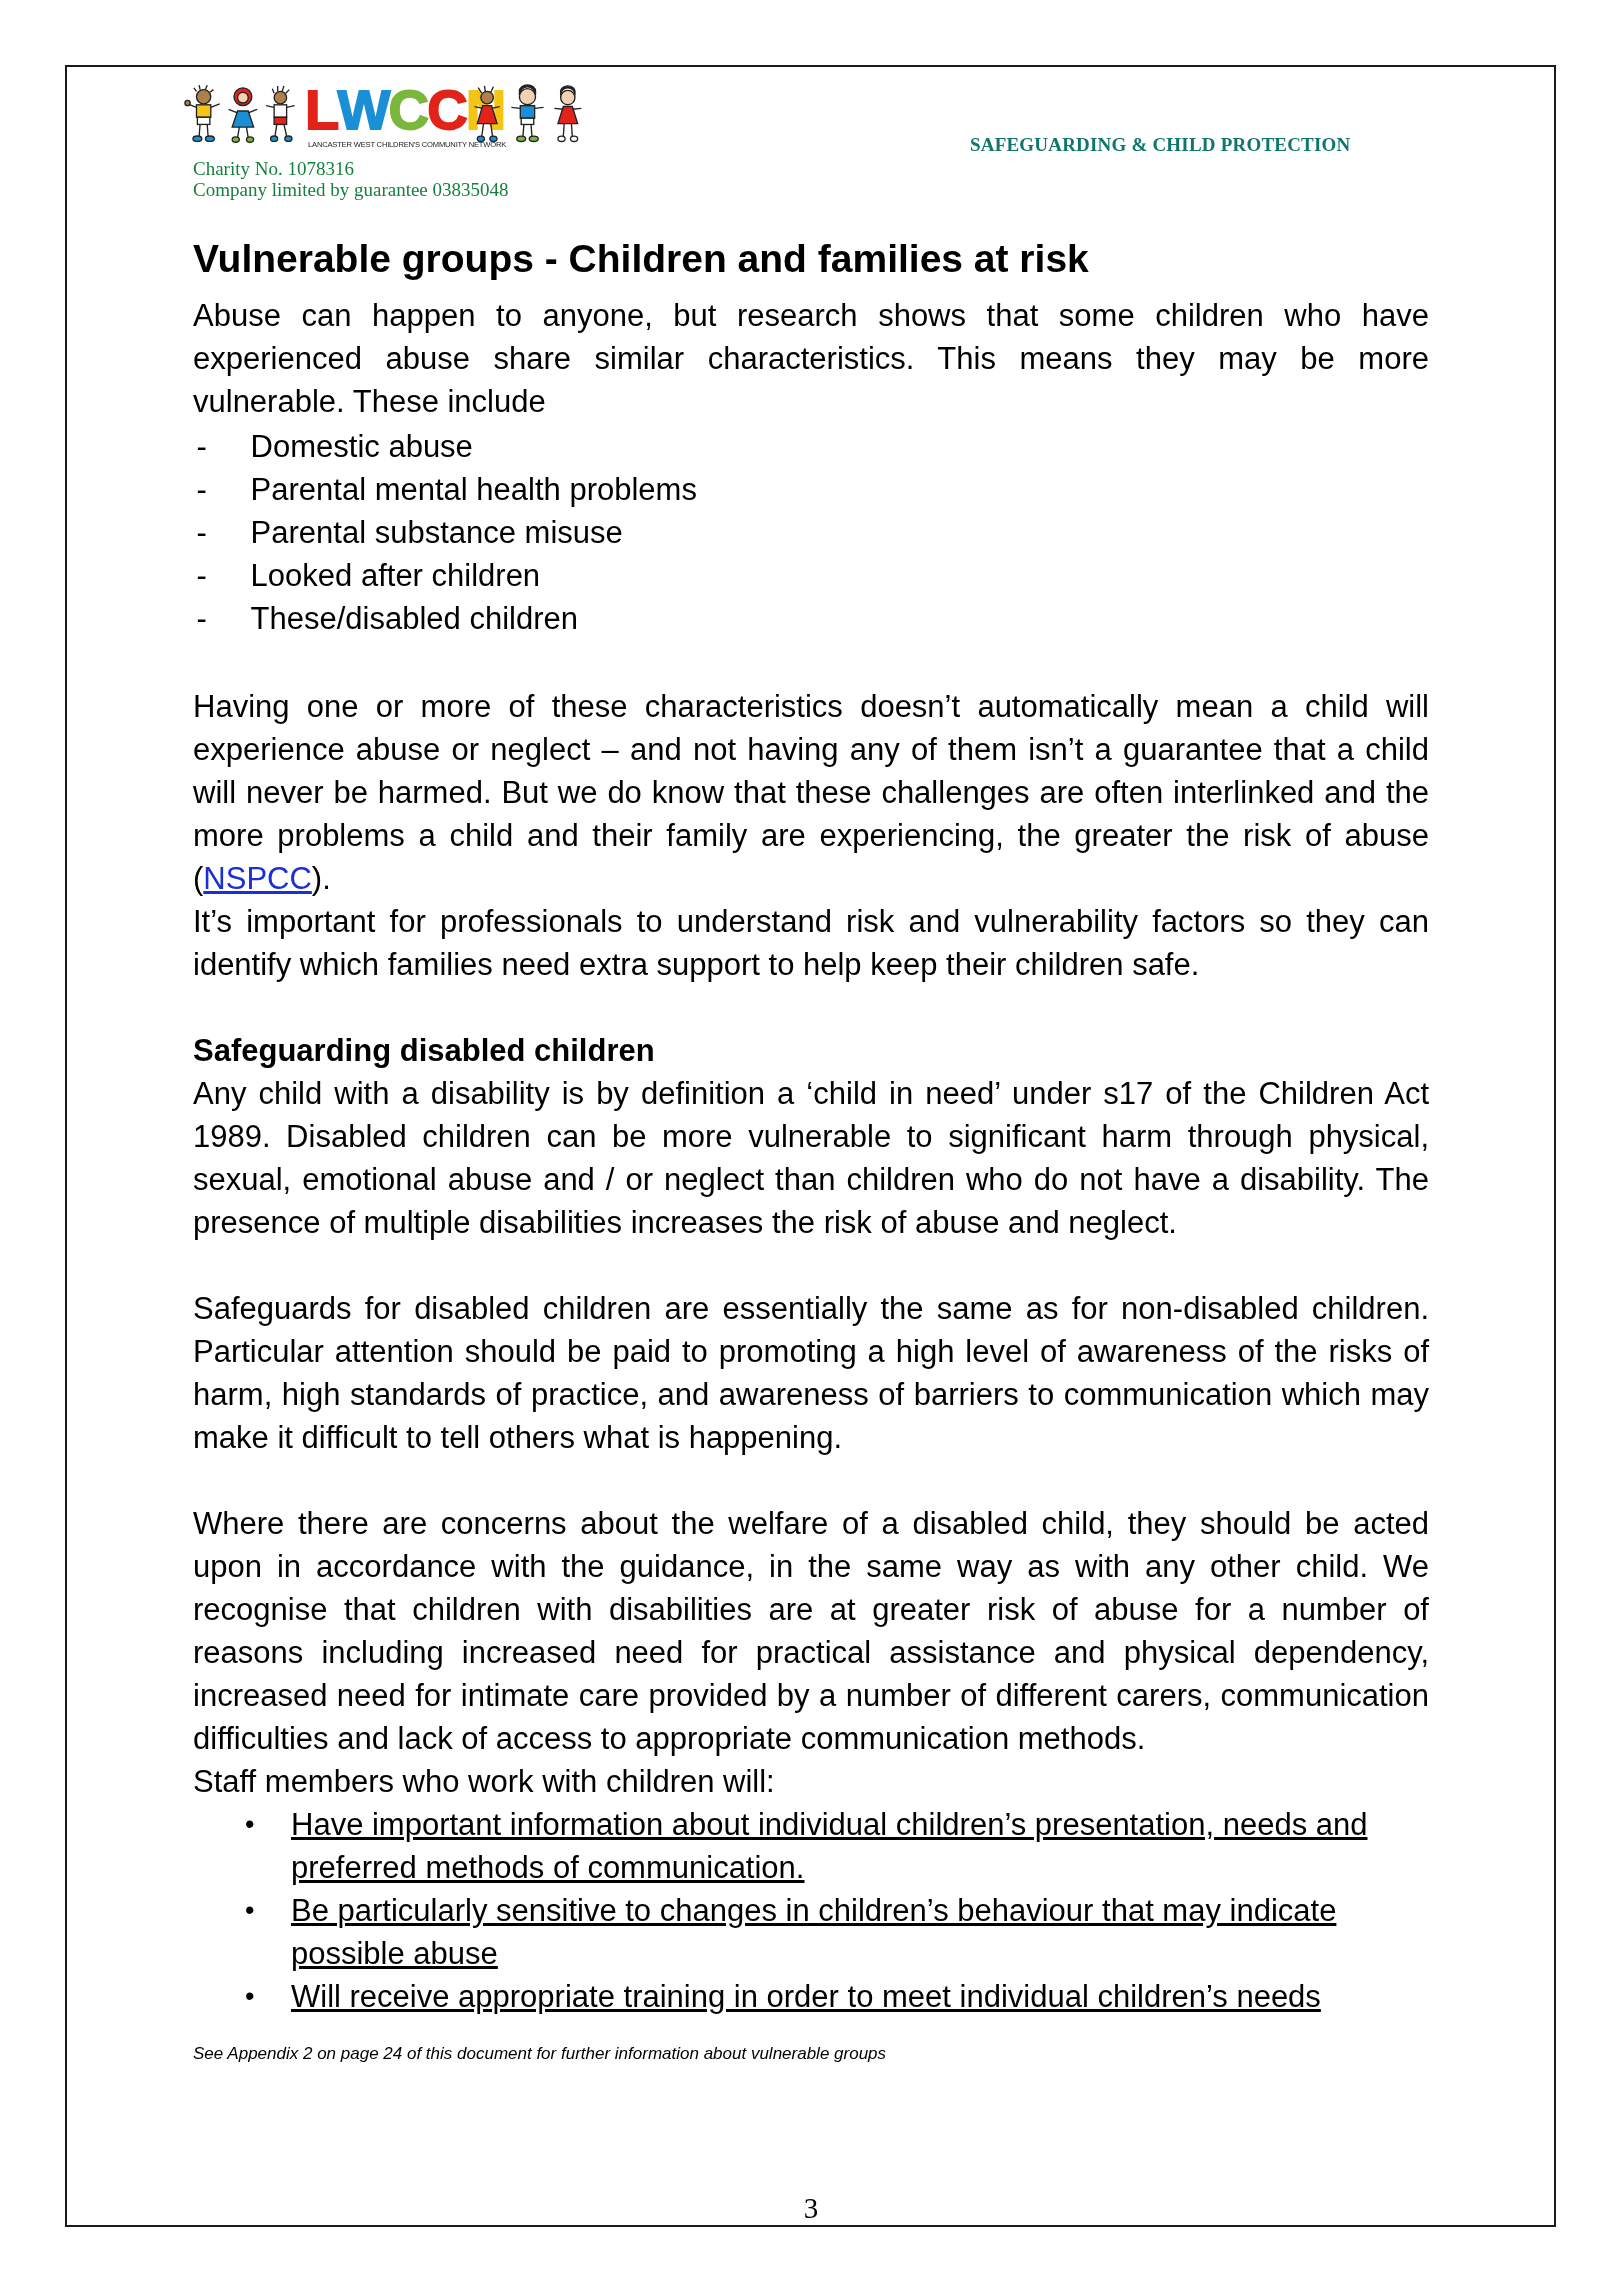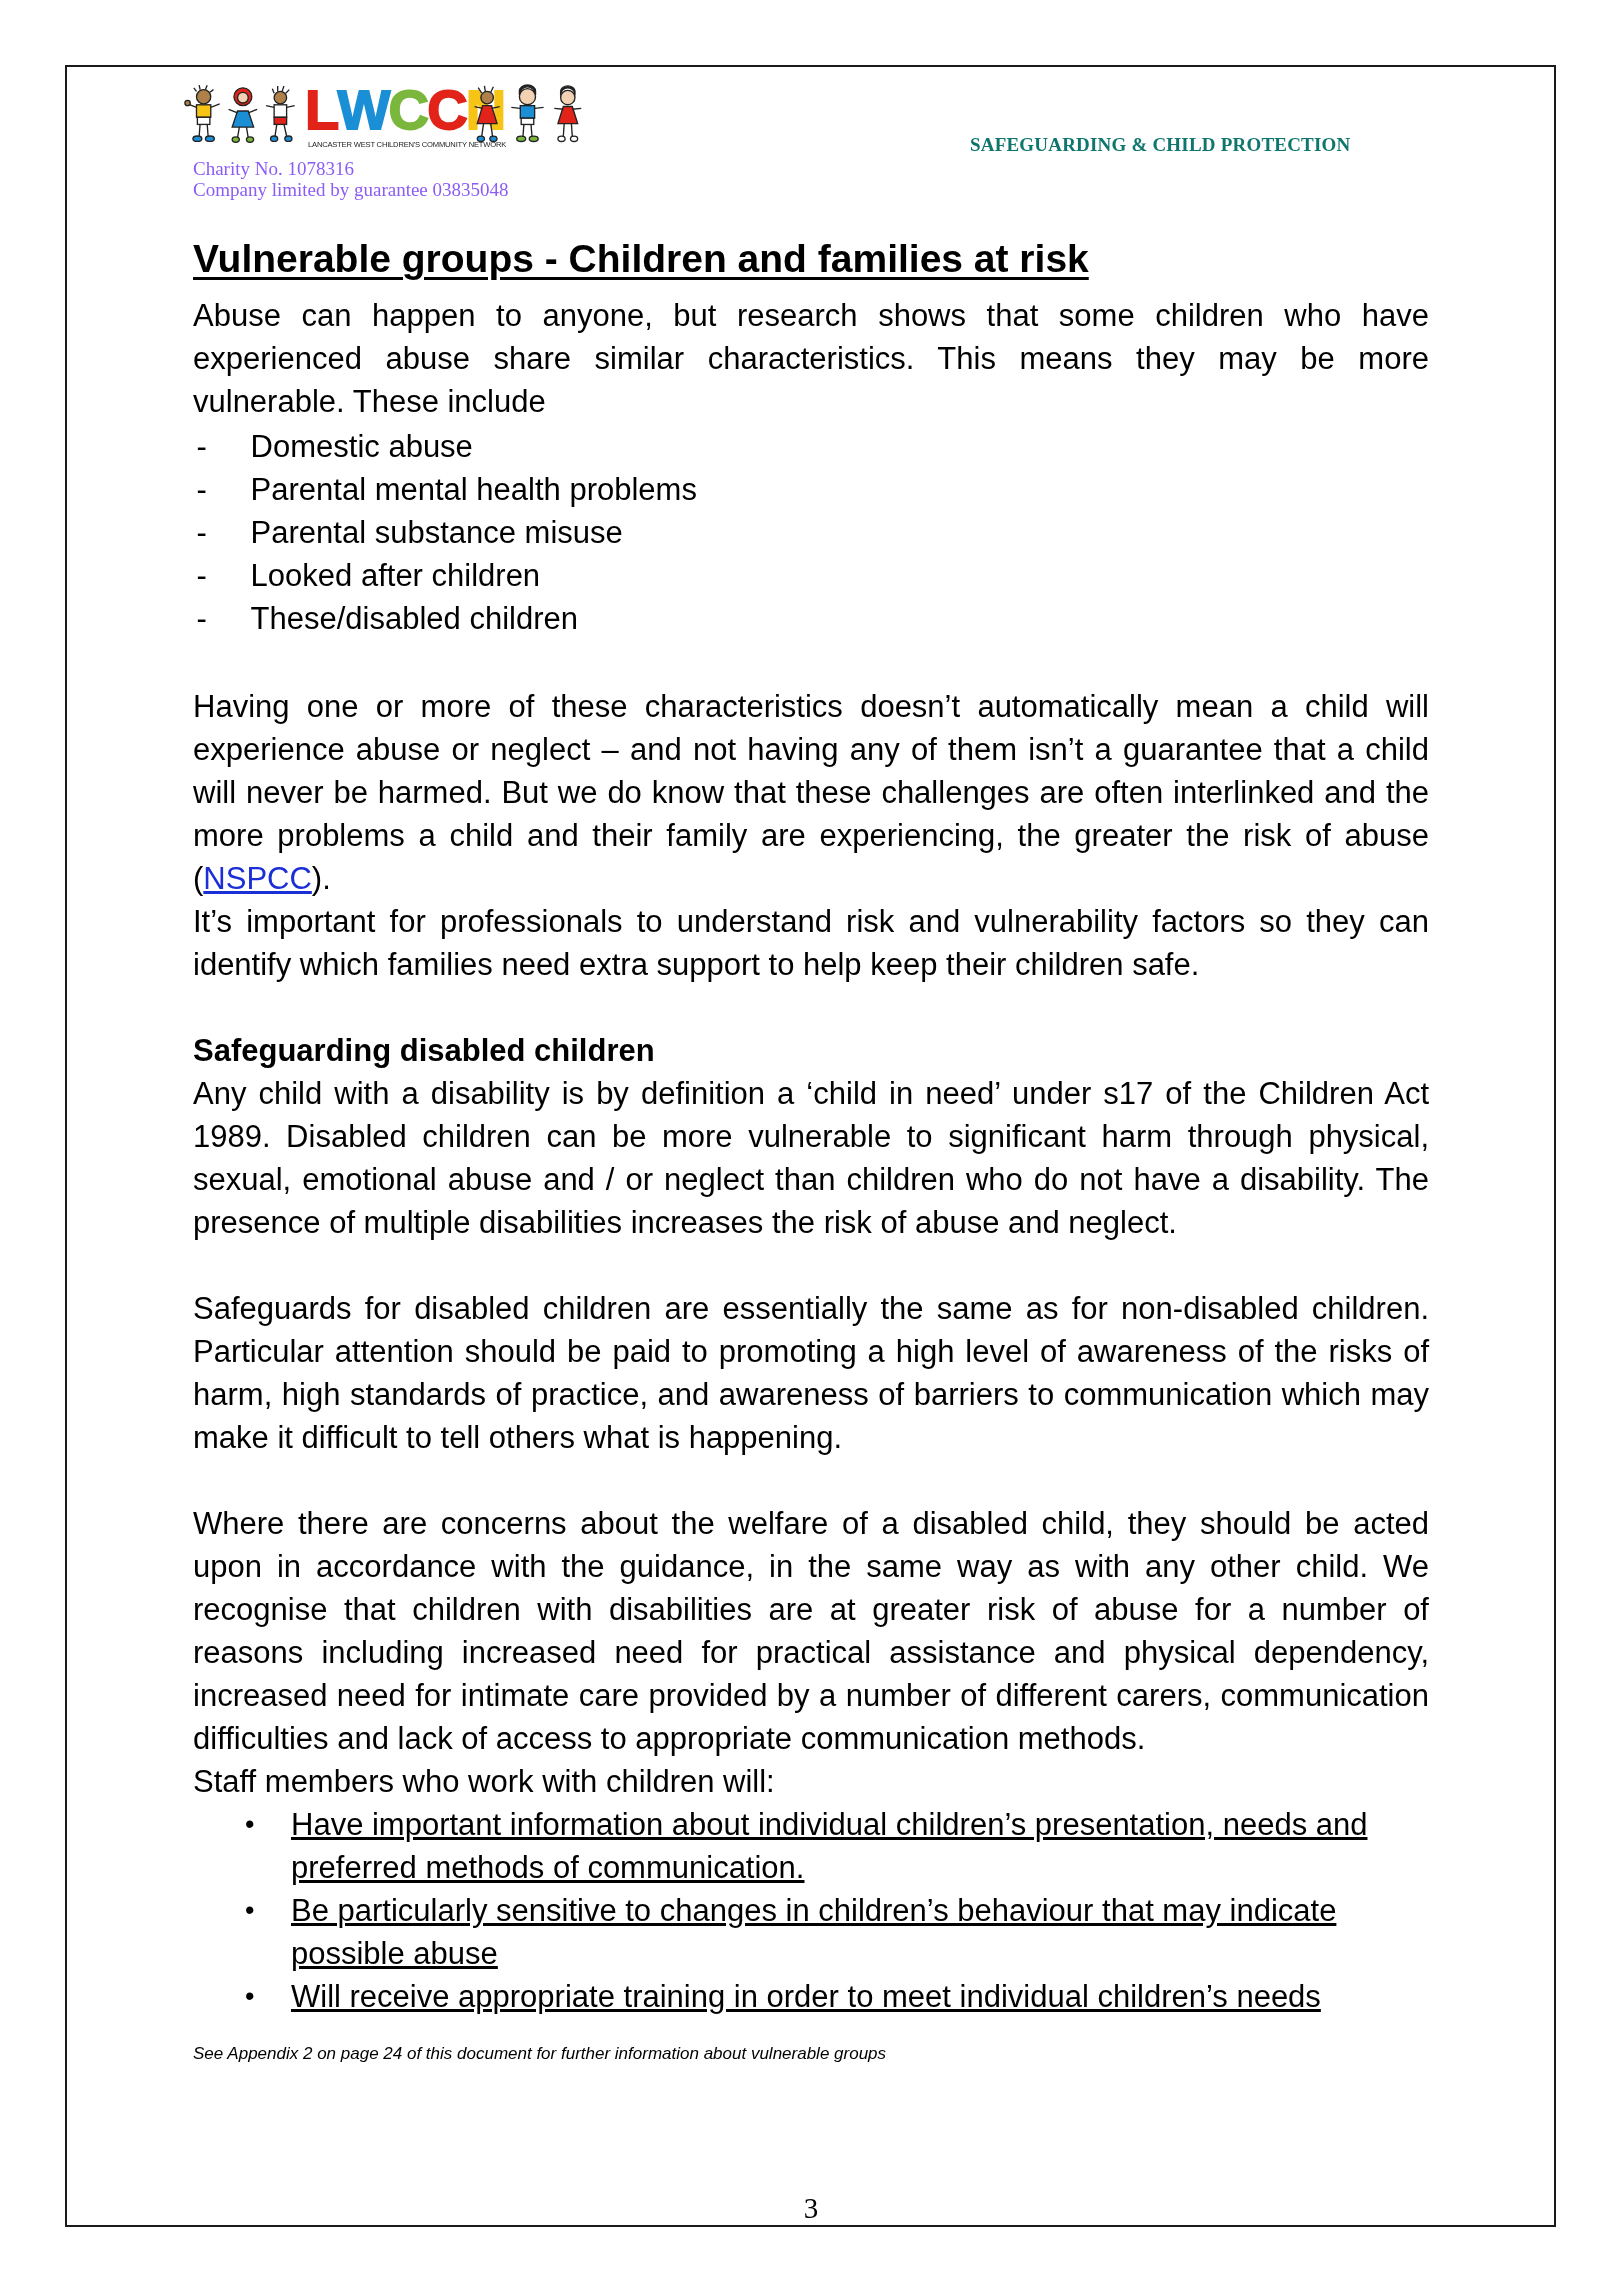--- a/index.html
+++ b/index.html
@@ -62,21 +62,21 @@
       color: #222;
       white-space: nowrap;
     }
     .charity-info {
       position: absolute;
       left: 193px;
       top: 159px;
       font-family: "Liberation Serif", serif;
       font-size: 19px;
       line-height: 20.6px;
-      color: #8b5cf6;
+      color: #15803d;
     }
     .header-right {
       position: absolute;
       left: 970px;
       top: 134px;
       font-family: "Liberation Serif", serif;
       font-weight: bold;
       font-size: 19px;
       color: #0f766e;
       letter-spacing: 0.2px;
@@ -86,21 +86,20 @@
       position: absolute;
       left: 193px;
       top: 231px;
       width: 1236px;
     }
     h1.page-title {
       margin: 0;
       font-size: 39px;
       line-height: 56px;
       font-weight: bold;
-      text-decoration: underline;
       text-decoration-thickness: 2.7px;
       text-underline-offset: 4.5px;
     }
     p.para {
       margin: 0;
       font-size: 31px;
       line-height: 43px;
       text-align: justify;
     }
     .mt-intro { margin-top: 7.2px !important; }

